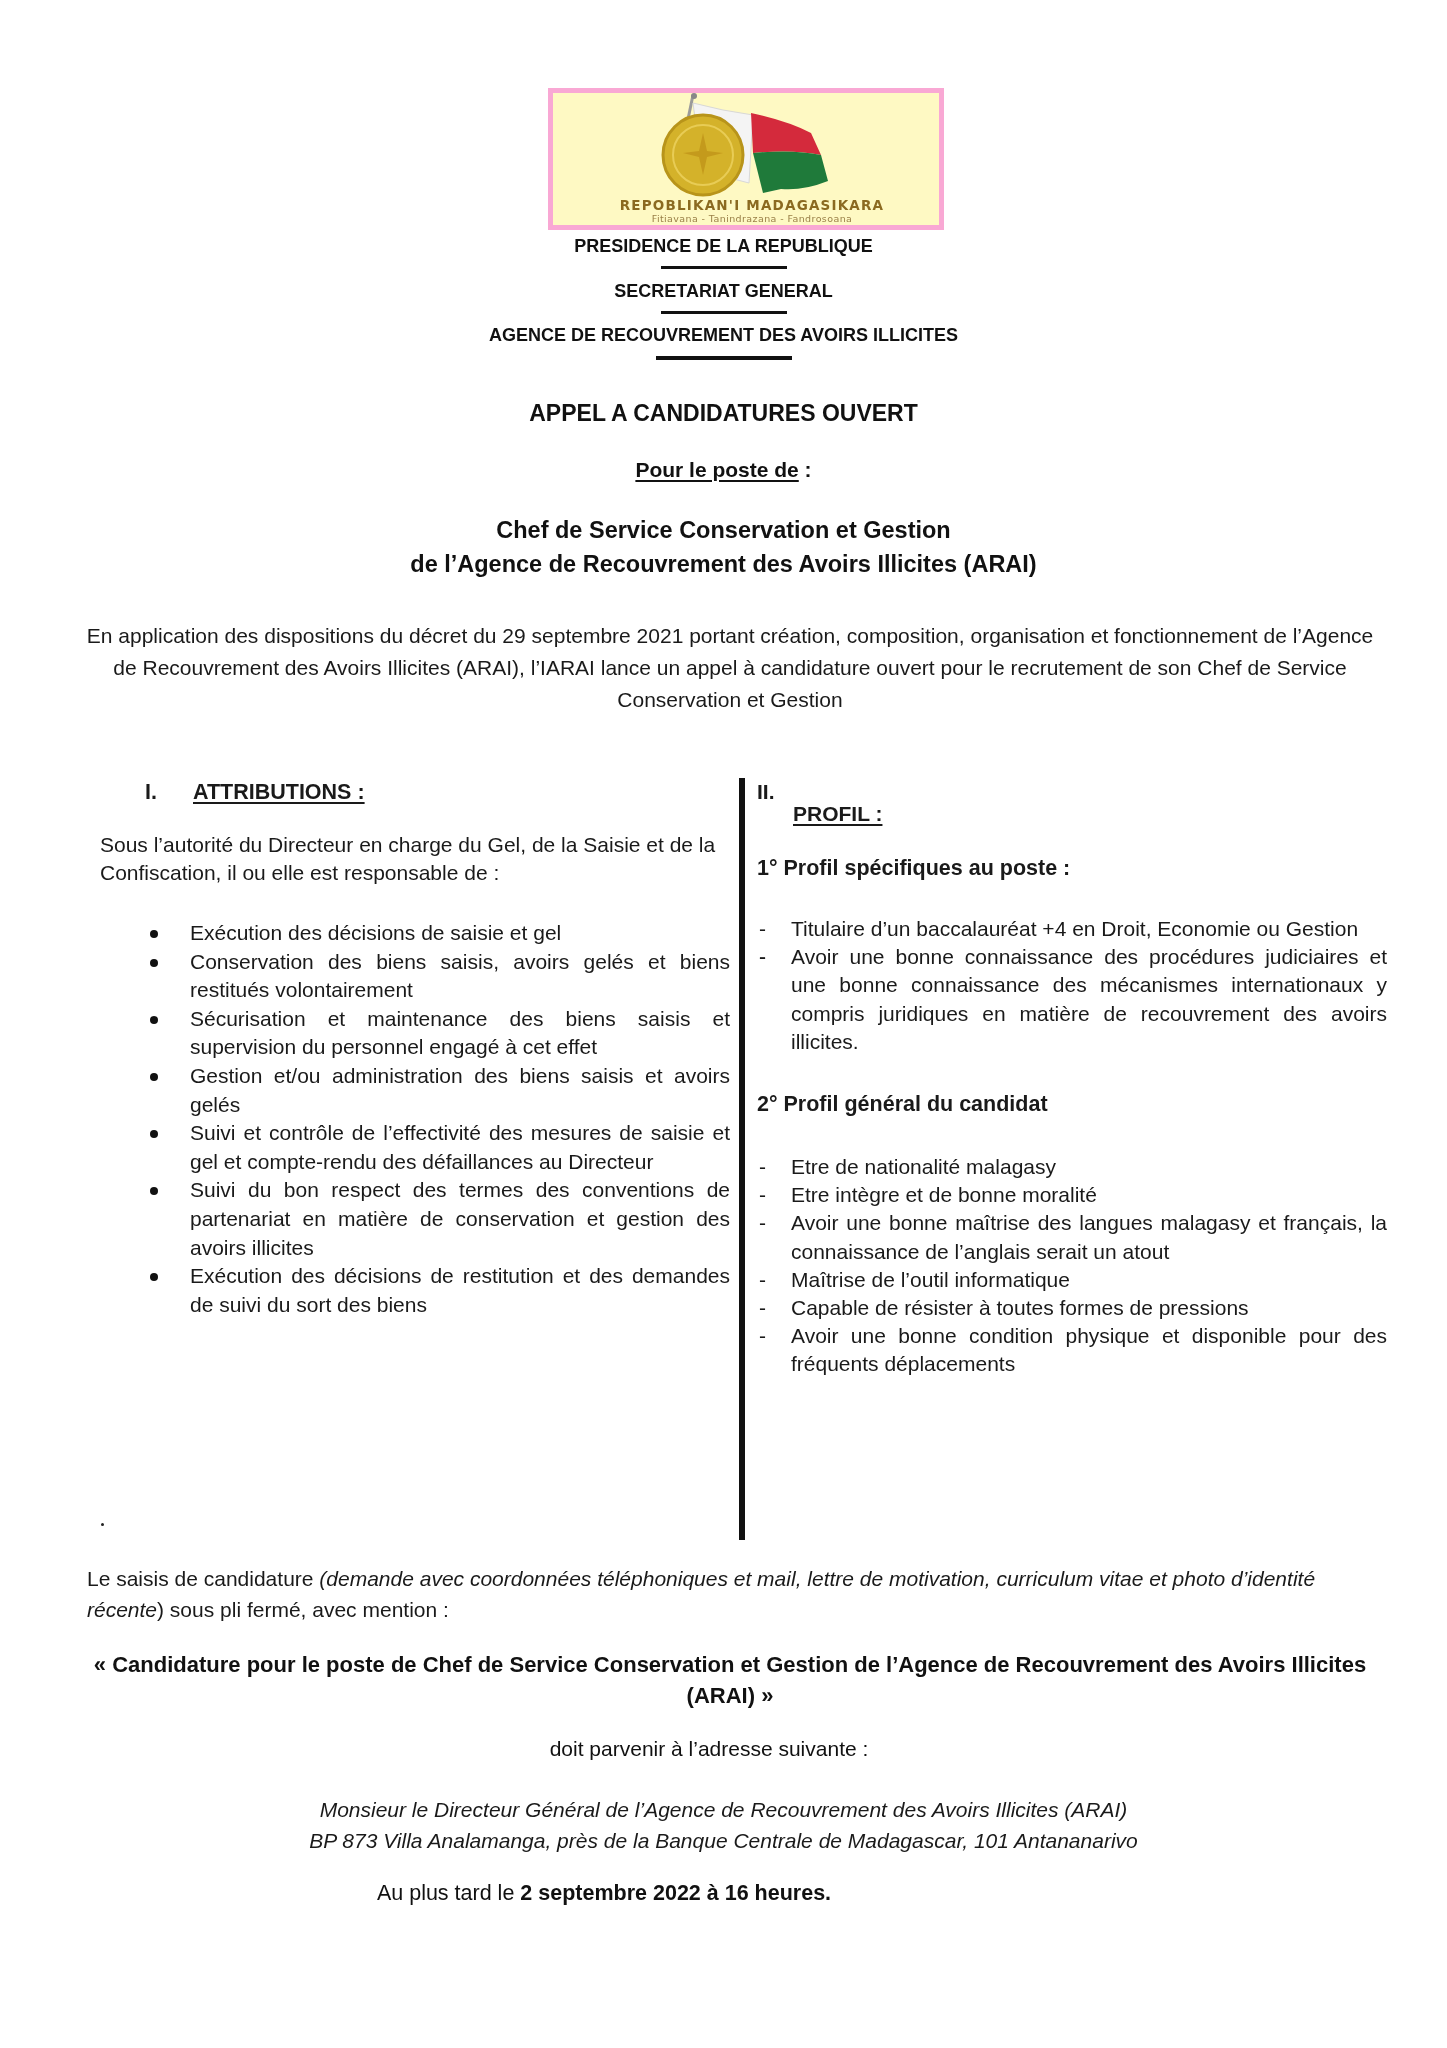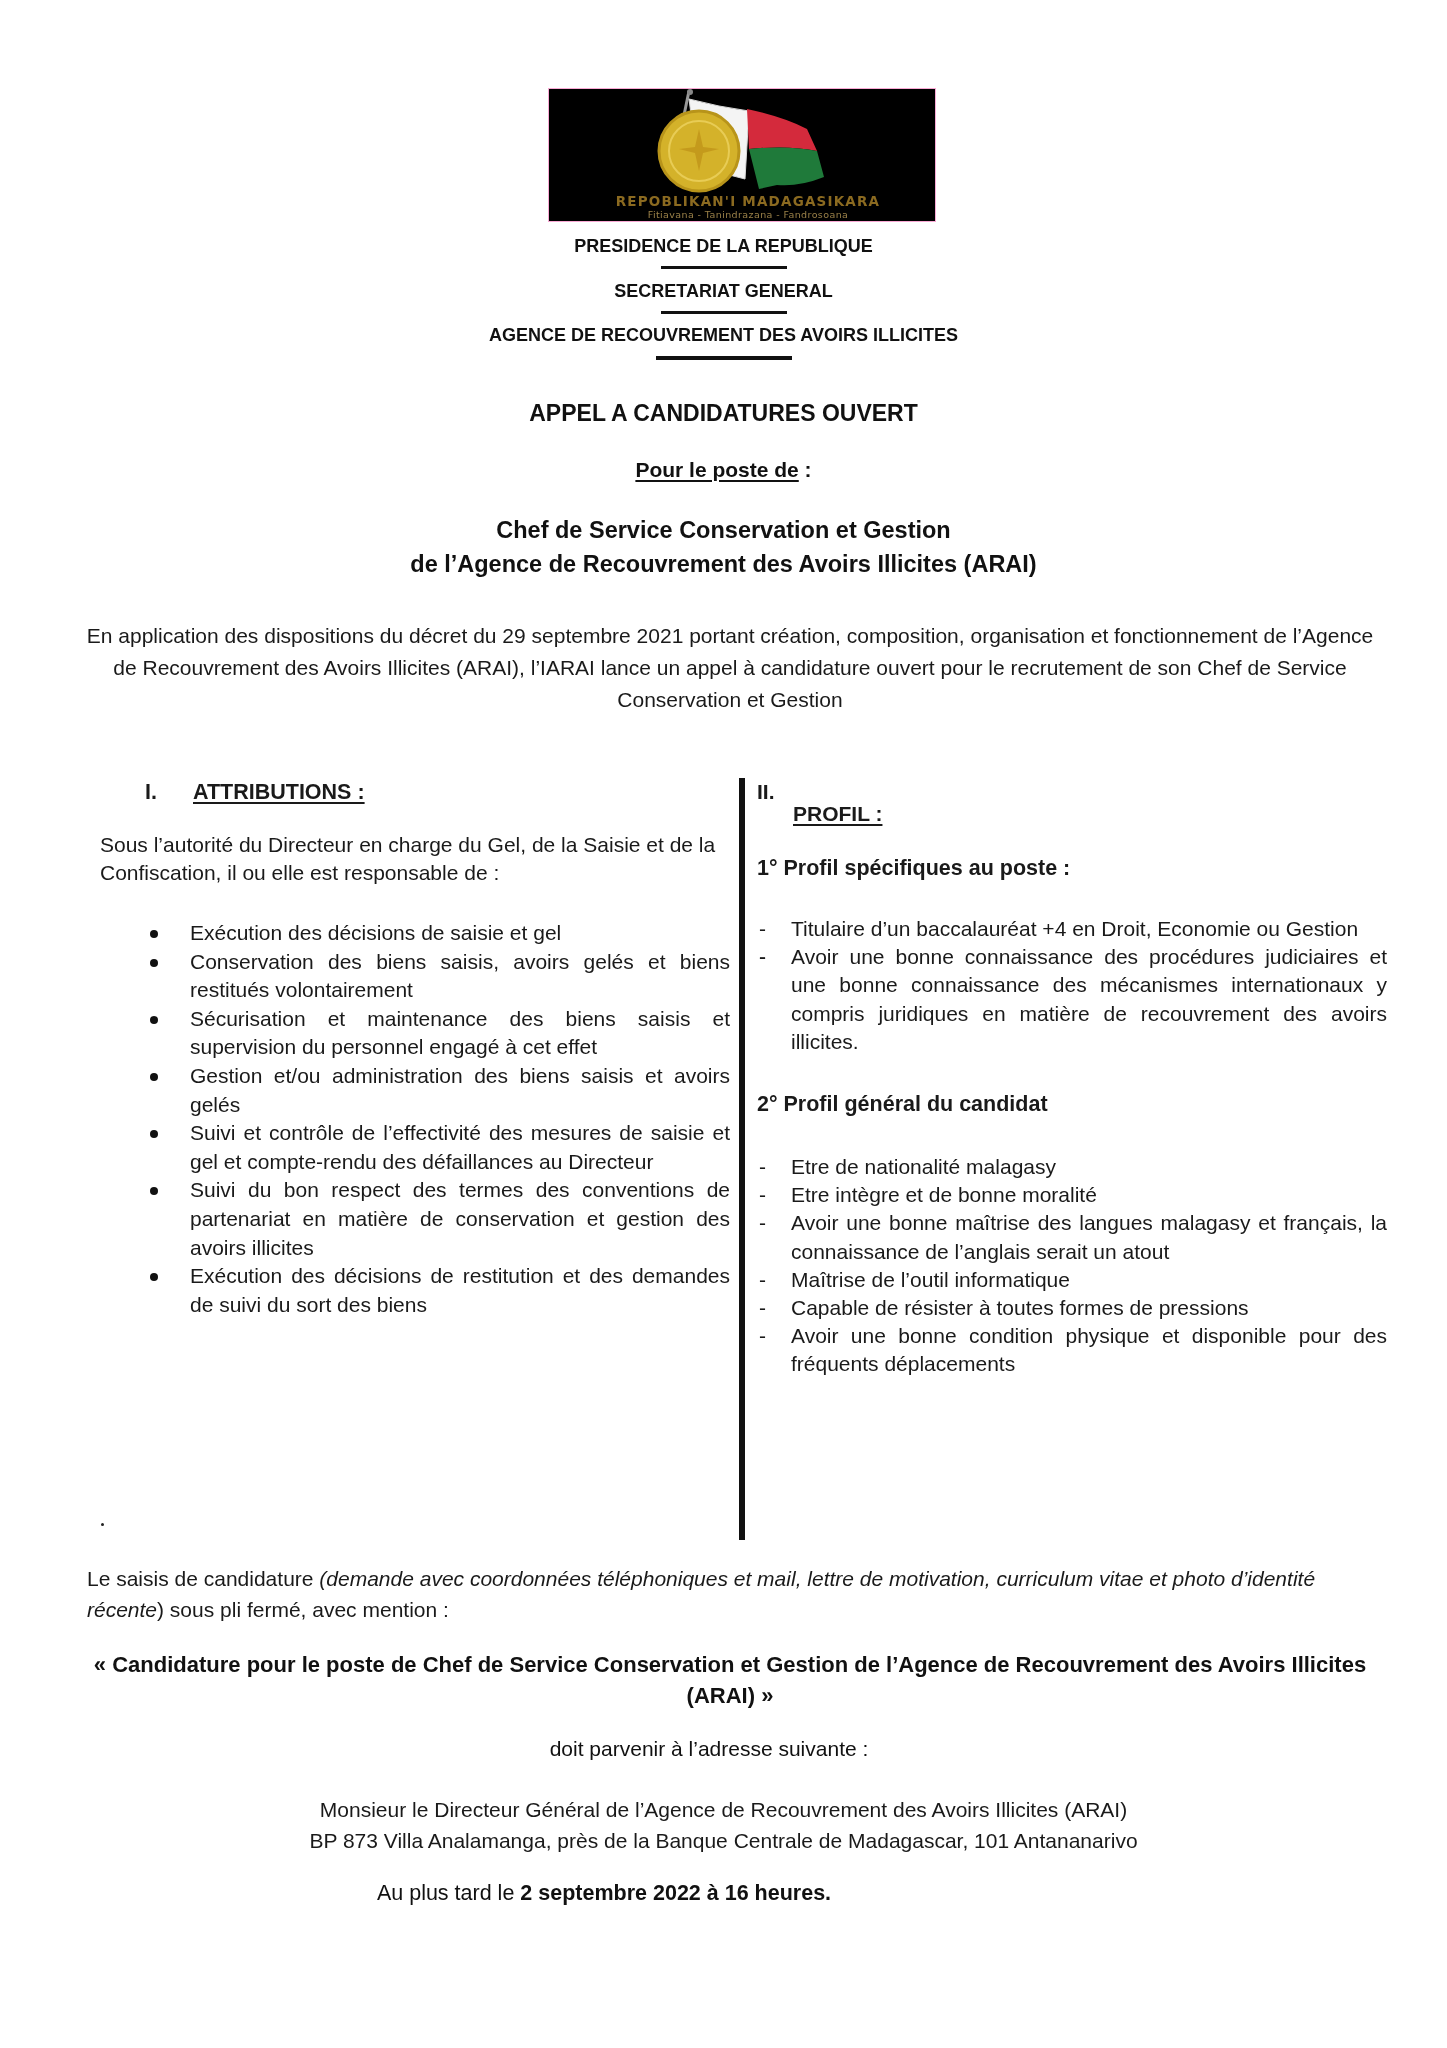--- a/index.html
+++ b/index.html
@@ -6,21 +6,21 @@
   body {
     width: 1447px; height: 2048px; position: relative; overflow: hidden;
     font-family: "Liberation Sans", sans-serif; color: #111;
   }
   .abs { position: absolute; }
   .center { text-align: center; }
 
   
   .logo {
     left: 548px; top: 88px; width: 386px; height: 132px;
-    background: #000000; border: 1px solid #f9a8d4;
+    background: #fef9c3; border: 5px solid #f9a8d4;
   }
   .logo svg { position: absolute; left: 0; top: 0; }
   .logo-title {
     position: absolute; left: 34px; top: 104px; width: 330px;
     font-family: "DejaVu Sans", sans-serif; font-weight: bold; font-size: 13.5px;
     color: #8b6a20; letter-spacing: 1.2px; text-align: center; white-space: nowrap;
   }
   .logo-motto {
     position: absolute; left: 34px; top: 120px; width: 330px;
     font-family: "DejaVu Sans", sans-serif; font-size: 9.5px;
@@ -60,21 +60,21 @@
   .dashes { list-style: none; padding: 0; margin: 34px 0 0 0; }
   .dashes li { position: relative; padding-left: 34px; text-align: justify; line-height: 28.2px; }
   .dashes li .dash { position: absolute; left: 2px; top: 0; }
 
   .stray-dot { left: 101px; top: 1523px; width: 3px; height: 3px; background: #222; border-radius: 50%; }
 
   .dossier { left: 87px; width: 1290px; top: 1563px; font-size: 21px; line-height: 31px; color: #1a1a1a; }
   .dossier i { font-style: italic; }
   .mention { left: 80px; width: 1300px; top: 1649px; font-size: 22px; font-weight: bold; line-height: 31px; }
   .parvenir { left: 0; width: 1418px; top: 1737px; font-size: 21px; }
-  .address { left: 0; width: 1447px; top: 1794px; font-size: 21px; line-height: 31px; color: #1a1a1a; }
+  .address { left: 0; width: 1447px; top: 1794px; font-size: 21px; line-height: 31px; color: #1a1a1a; font-style: italic; }
   .deadline { left: 0; width: 1208px; top: 1881px; font-size: 21.5px; }
   .deadline b { font-weight: bold; }
 </style>
 </head>
 <body>
 
 <div class="abs logo">
   <svg width="386" height="132" viewBox="0 0 386 132">
 
     <line x1="140" y1="2" x2="128" y2="60" stroke="#9a9a9a" stroke-width="3"></line>

